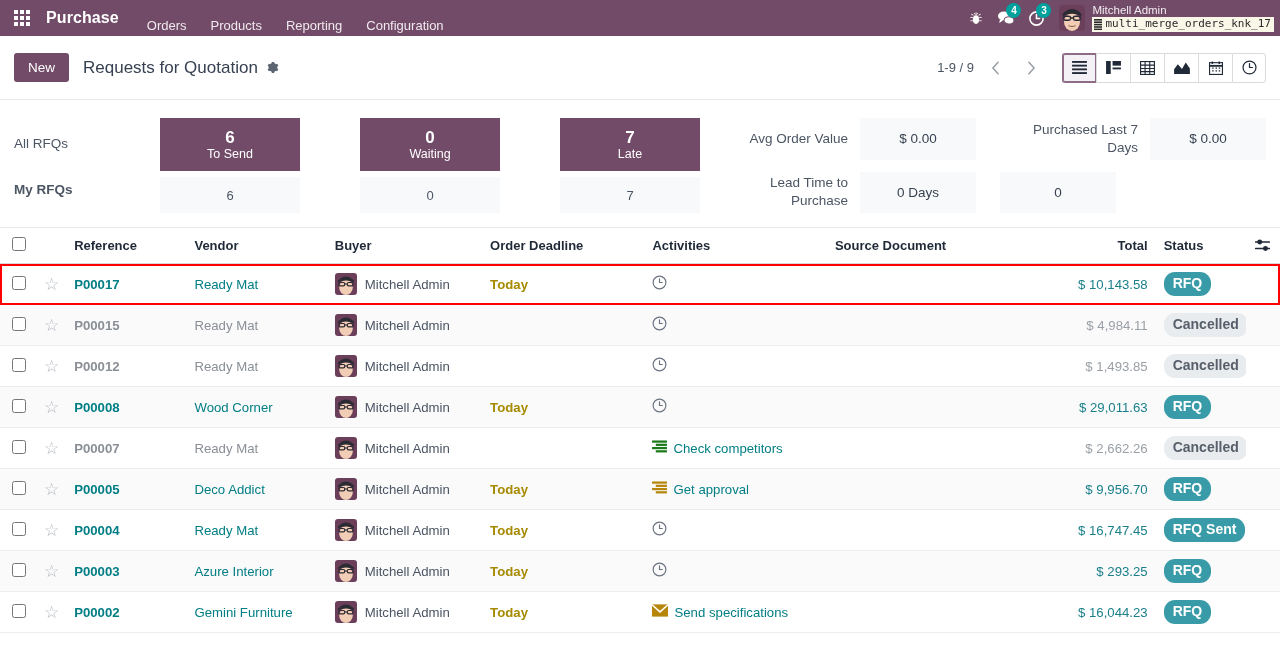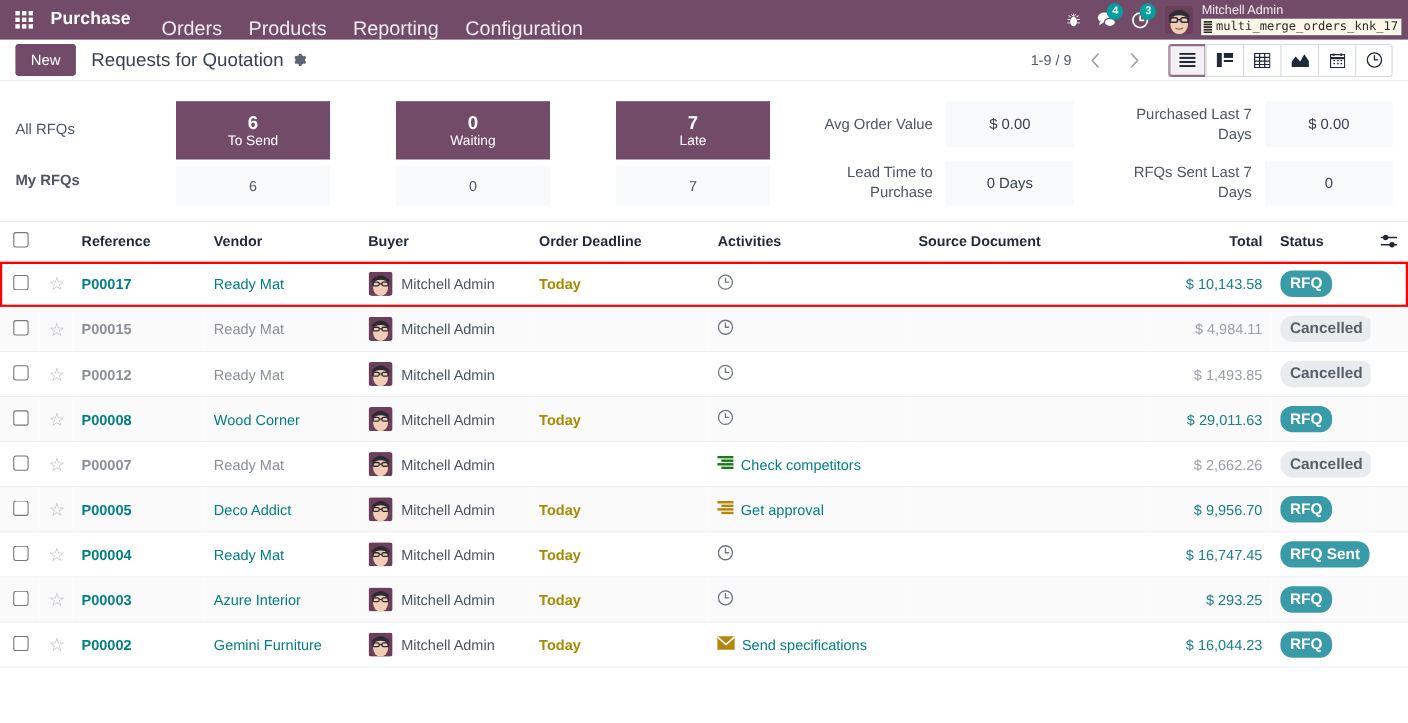--- a/index.html
+++ b/index.html
@@ -33,21 +33,21 @@
     grid-template-rows: repeat(3, 4px);
     gap: 2px;
   }
   .grid-icon i { background: #fff; display: block; width: 4px; height: 4px; }
   .brand {
     font-size: 16px; font-weight: 700; color: #fff;
     padding: 0 16px 0 2px; letter-spacing: .1px;
   }
   .menu-item {
     padding: 0 12px; height: 20px; line-height: 36px;
-    font-size: 18px; color: #f0e9ee; cursor: pointer; white-space: nowrap;
+    font-size: 13px; color: #f0e9ee; cursor: pointer; white-space: nowrap;
   }
   .nav-right {
     margin-left: auto; display: flex; align-items: center; gap: 0px; height: 36px;
   }
   .nav-icon {
     position: relative; width: 30px; height: 36px;
     display: flex; align-items: center; justify-content: center;
     cursor: pointer; color: #fff;
   }
   .nav-icon svg { display: block; }
@@ -69,21 +69,21 @@
   .db-chip {
     background: #FAF6E8; color: #2b2b2b;
     font-family: "DejaVu Sans Mono", monospace;
     font-size: 11px; padding: 1px 3px 1px 2px;
     display: flex; align-items: center; gap: 3px;
     white-space: nowrap;
   }
 
   
   .control-panel {
-    height: 38px; background: #fff;
+    height: 64px; background: #fff;
     border-bottom: 1px solid #e7e9ed;
     display: flex; align-items: center;
     padding: 0 14px;
   }
   .btn-new {
     background: #714B67; color: #fff;
     border: none; border-radius: 3px;
     font-size: 13.5px; padding: 7px 14px;
     cursor: pointer; font-family: inherit;
   }
@@ -428,21 +428,20 @@
         <div class="kpi-name">Lead Time to Purchase</div>
         <div class="kpi-val">0 Days</div>
       </div>
     </div>
     <div class="kpi-group second">
       <div class="kpi-pair">
         <div class="kpi-name">Purchased Last 7 Days</div>
         <div class="kpi-val">$ 0.00</div>
       </div>
       <div class="kpi-pair">
-        <div class="kpi-name">RFQs Sent Last 7 Days</div>
         <div class="kpi-val">0</div>
       </div>
     </div>
   </div>
 </div>
 
 <div class="table-wrap">
   <table class="o-list">
     <thead>
       <tr>

